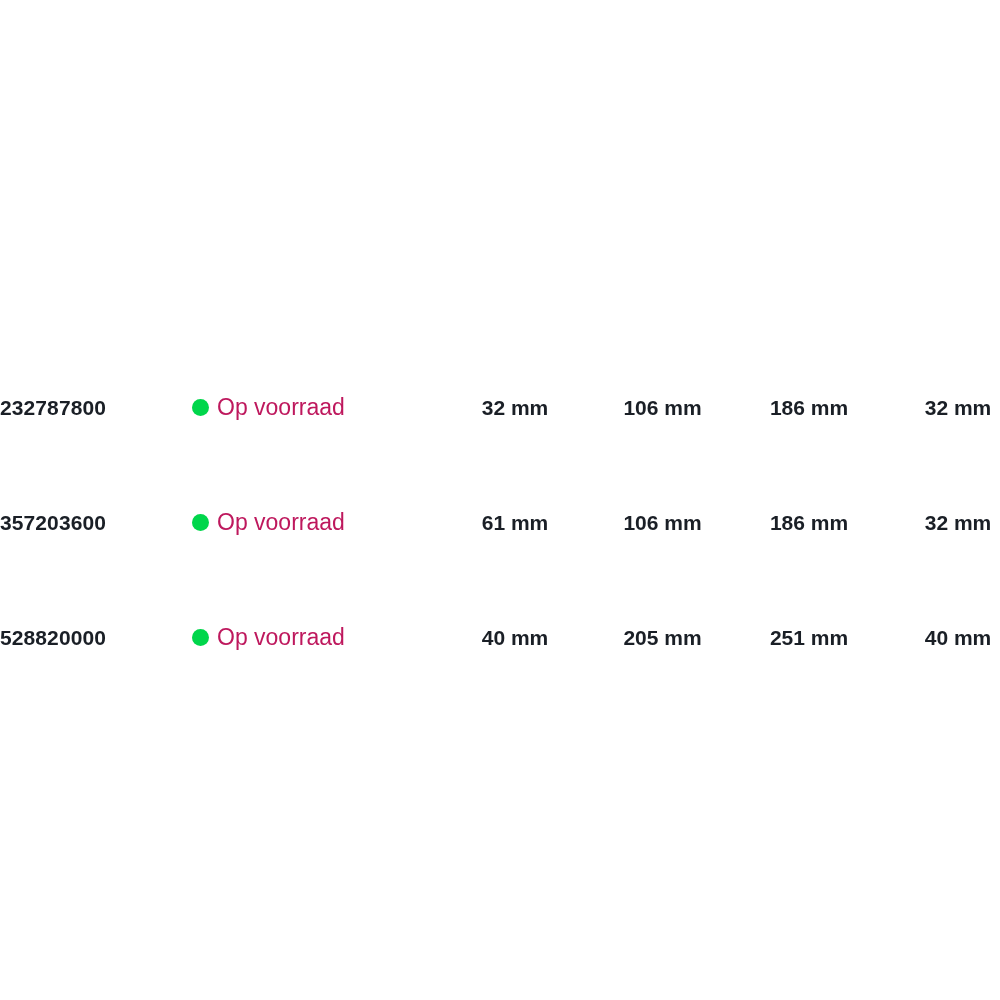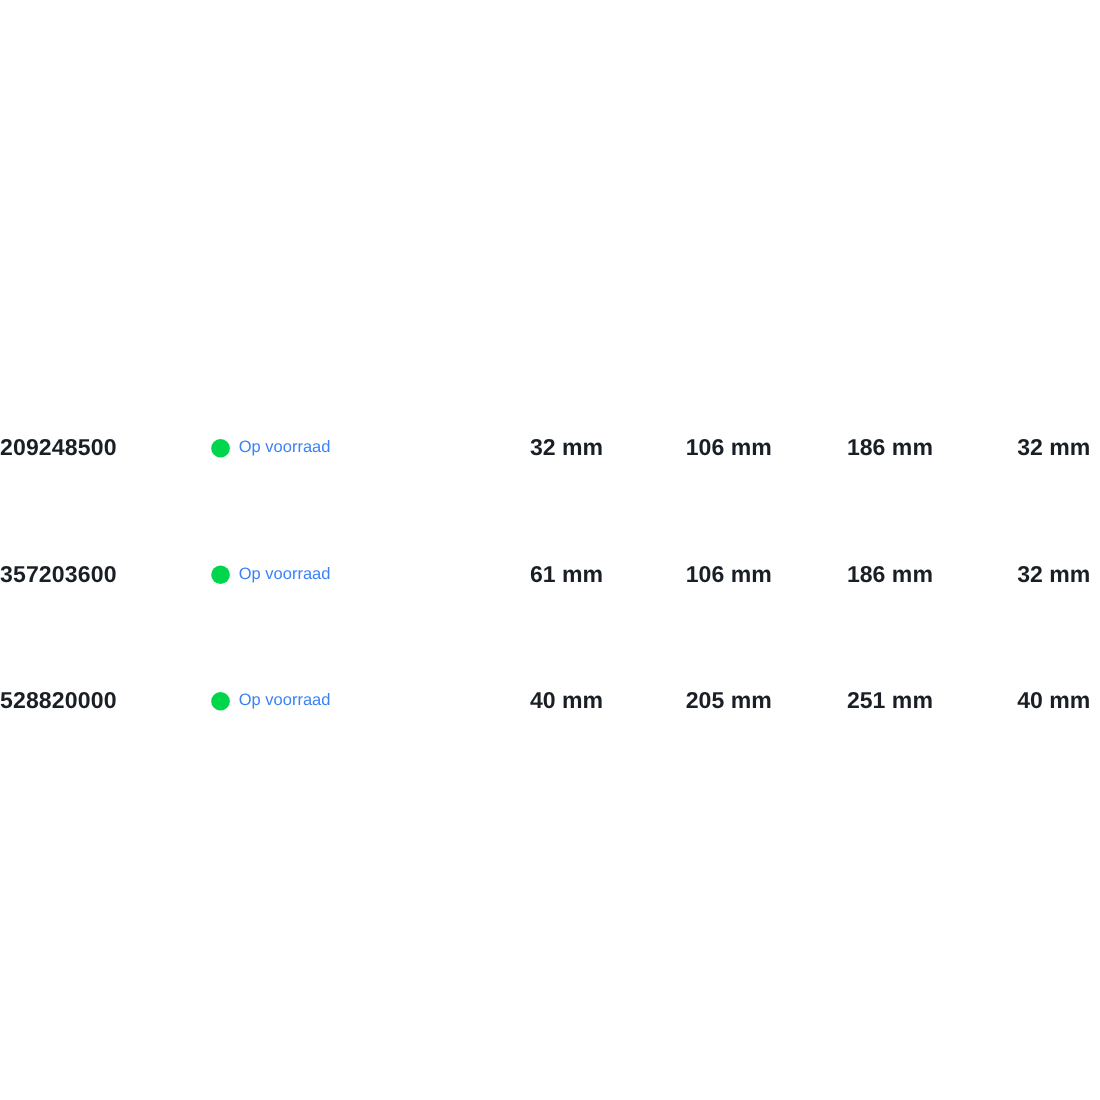--- a/index.html
+++ b/index.html
@@ -74,22 +74,22 @@
     flex: 0 0 auto;
     width: 17px;
     height: 17px;
     border-radius: 50%;
     background: #00d64b;
     display: inline-block;
   }
 
   .stock-label {
     font-weight: 400;
-    font-size: 15px;
-    color: #3b82f6;
+    font-size: 23px;
+    color: #be185d;
   }
 
   
   .col-dim {
     text-align: center;
     font-weight: 700;
     font-size: 21px;
     color: #1a1f26;
   }
 
@@ -100,21 +100,21 @@
 </style>
 </head>
 <body>
 
 <div class="page">
 
   <table class="variant-table">
     <tbody>
 
       <tr class="variant-row">
-        <td class="col-article">209248500</td>
+        <td class="col-article">232787800</td>
         <td class="col-stock">
           <div class="stock-cell">
             <span class="stock-dot" style="background: rgb(0, 214, 75);"></span>
             <span class="stock-label">Op voorraad</span>
           </div>
         </td>
         <td class="col-dim col-dim-1">32 mm</td>
         <td class="col-dim col-dim-2">106 mm</td>
         <td class="col-dim col-dim-3">186 mm</td>
         <td class="col-dim col-dim-4">32 mm</td>

